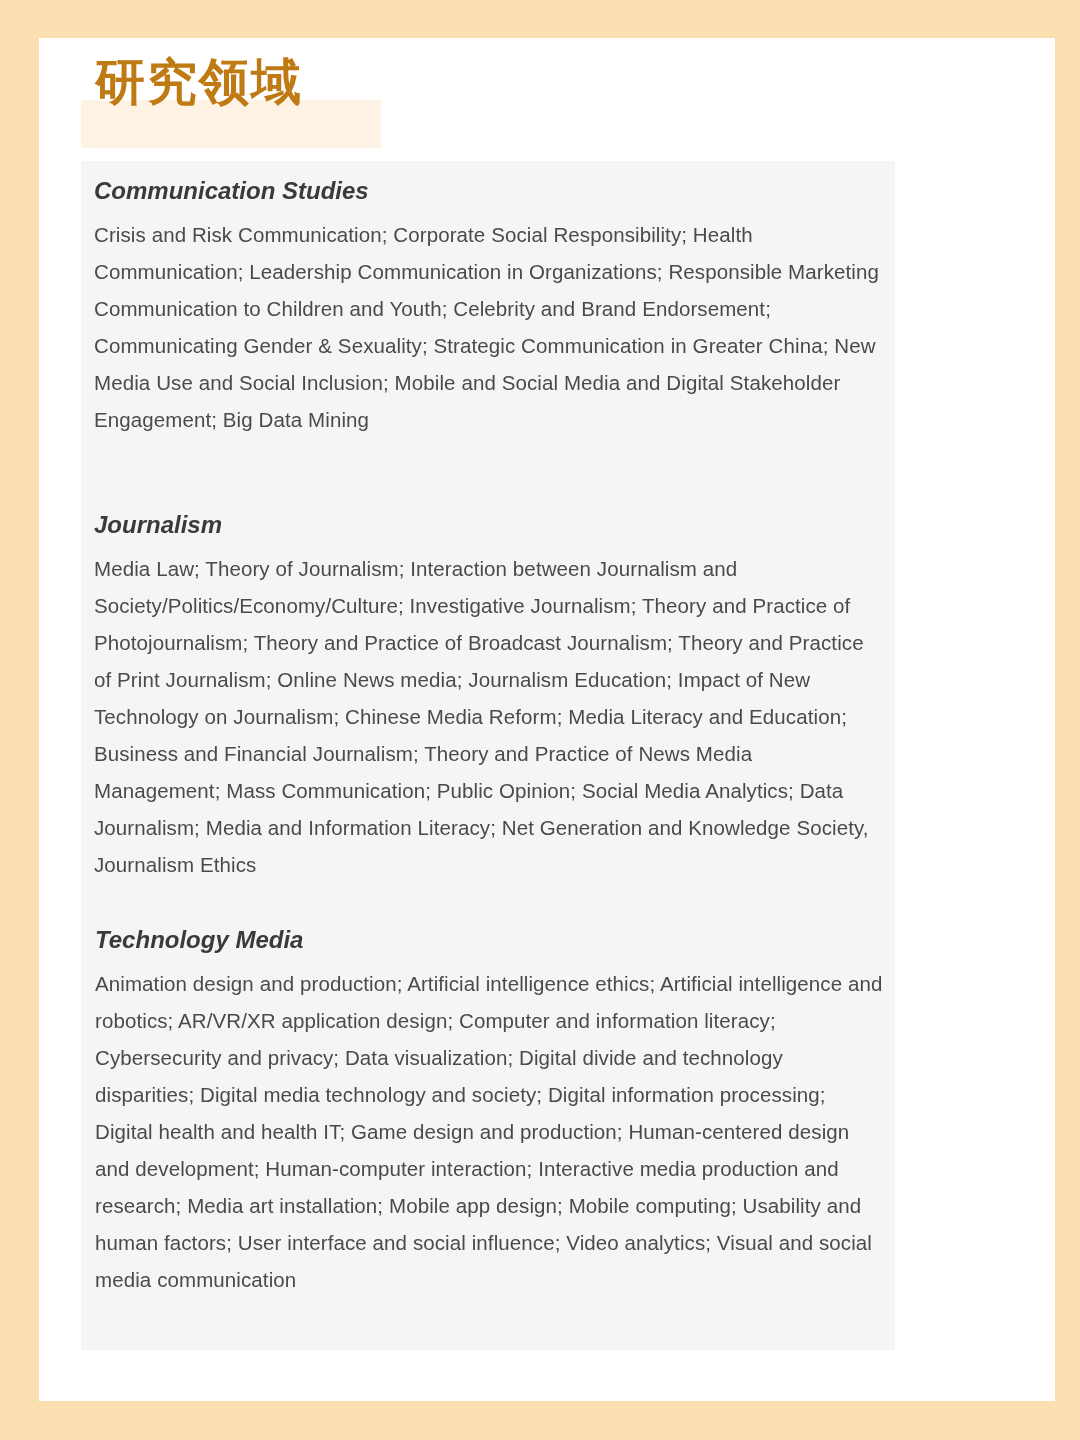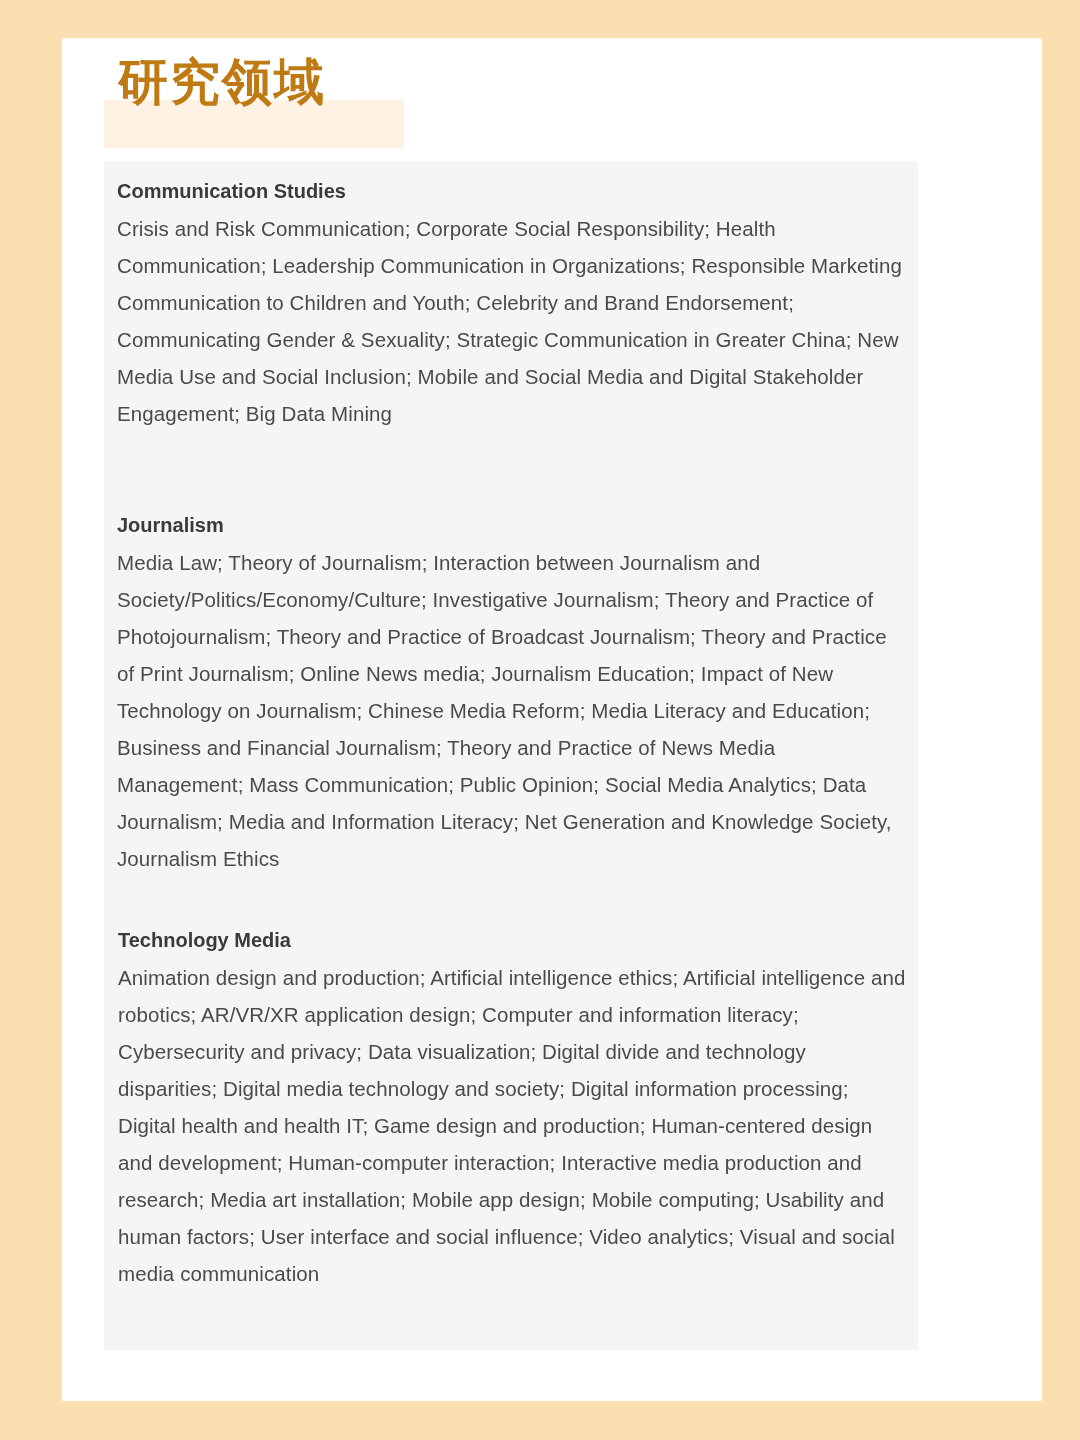--- a/index.html
+++ b/index.html
@@ -9,25 +9,26 @@
     body {
       width: 1080px;
       height: 1440px;
       background: #fbdfb0;
       position: relative;
       overflow: hidden;
       font-family: "DejaVu Sans", sans-serif;
     }
     .card {
       position: absolute;
-      left: 62px;
+      left: 39px;
       top: 38px;
       width: 980px;
       height: 1363px;
       background: #ffffff;
+      padding-left: 36px;
     }
     .title-wrap {
       position: absolute;
       left: 42px;
       top: 12px;
       width: 300px;
       height: 90px;
     }
     .title-highlight {
       position: absolute;
@@ -58,27 +59,28 @@
       background: #f5f5f5;
     }
     .section {
       position: absolute;
       left: 13px;
       width: 790px;
     }
     .section-heading {
       font-family: "Liberation Sans", sans-serif;
       font-weight: bold;
-      font-size: 20px;
+      font-size: 24px;
       color: #3a3a3a;
       line-height: 28px;
       margin: 0;
+      font-style: italic;
     }
     .section-body {
-      margin-top: 5px;
+      margin-top: 11px;
       font-family: "Liberation Sans", sans-serif;
       font-size: 20.5px;
       color: #4a4a4a;
       line-height: 37px;
       letter-spacing: 0.1px;
     }
     .s1 { top: 16px; }
     .s2 { top: 350px; }
     .s3 { top: 765px; left: 14px; width: 792px; }
   </style>

